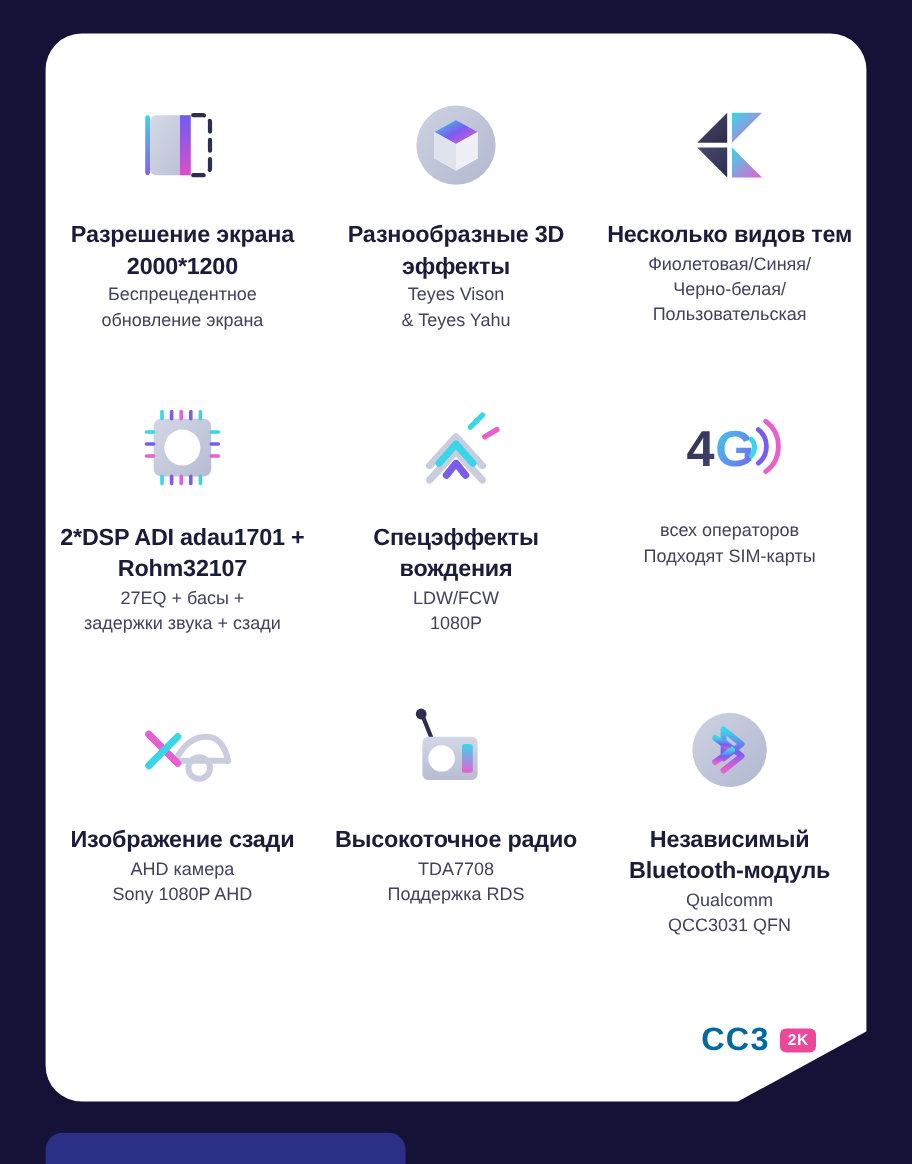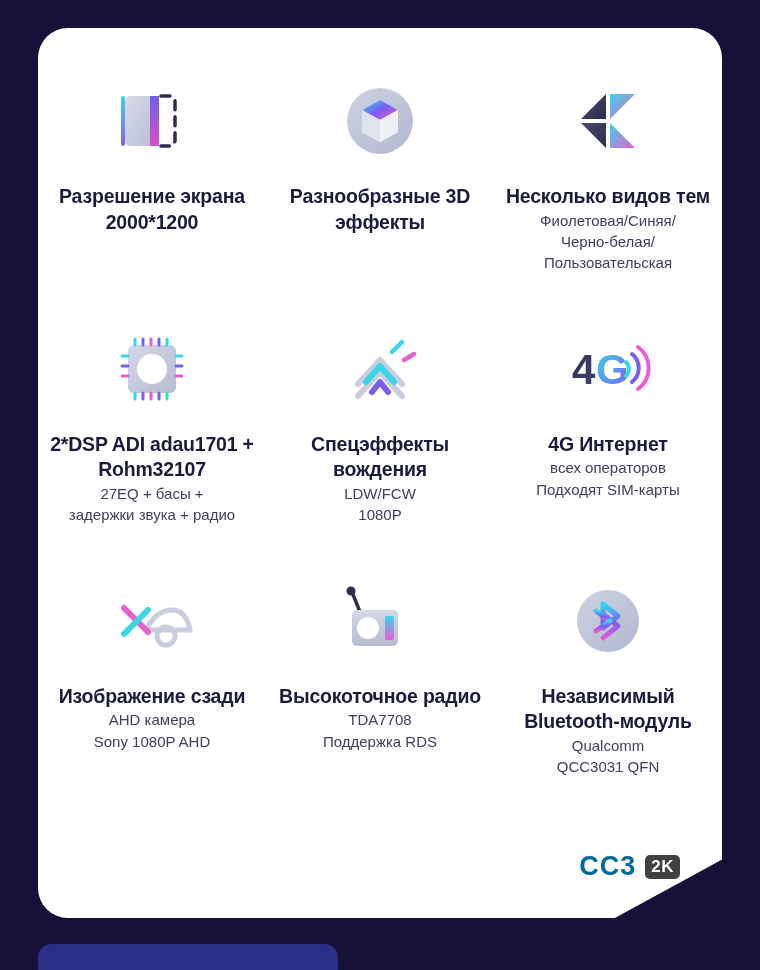--- a/index.html
+++ b/index.html
@@ -87,23 +87,23 @@
     align-items: center;
     gap: 9px;
   }
   .logo-text {
     font-size: 27px;
     font-weight: bold;
     color: #0369a1;
     letter-spacing: 1px;
   }
   .logo-badge {
-    background: #404040;
+    background: #ec4899;
     color: #ffffff;
-    font-size: 17px;
+    font-size: 13px;
     font-weight: bold;
     border-radius: 5px;
     padding: 3px 6px 4px;
     line-height: 1;
     letter-spacing: 0.5px;
   }
   .bottom-strip {
     position: absolute;
     left: 38px;
     bottom: 0;
@@ -142,20 +142,24 @@
             <rect x="16" y="18" width="30" height="50" rx="5" fill="url(#g1a)"></rect>
             <rect x="41" y="18" width="9" height="50" fill="url(#g1b)"></rect>
             <path d="M52 18h8a6 6 0 0 1 6 6v38a6 6 0 0 1-6 6h-8" fill="none" stroke="#2e2e4f" stroke-width="3.5" stroke-linecap="round" stroke-dasharray="9 7"></path>
             <rect x="12" y="18" width="4" height="50" rx="2" fill="url(#g1c)"></rect>
           </svg>
         </div>
         <div class="title">
           <span>Разрешение экрана</span>
           <span>2000*1200</span>
         </div>
+        <div class="sub">
+          <span>Беспрецедентное</span>
+          <span>обновление экрана</span>
+        </div>
       </div>
 
       <div class="cell">
         <div class="icon-wrap">
           <svg width="86" height="86" viewBox="0 0 86 86">
             <defs>
               <linearGradient id="g2a" x1="0" y1="0" x2="1" y2="1">
                 <stop offset="0" stop-color="#cdd2e3"></stop>
                   <stop offset="1" stop-color="#b2b8cf"></stop>
               </linearGradient>
@@ -168,20 +172,24 @@
             <circle cx="43" cy="43" r="33" fill="url(#g2a)"></circle>
             <path d="M43 22 L61 32 L61 54 L43 64 L25 54 L25 32 Z" fill="#ffffff" opacity="0.95"></path>
             <path d="M43 22 L61 32 L43 42 L25 32 Z" fill="url(#g2b)"></path>
             <path d="M25 32 L43 42 L43 64 L25 54 Z" fill="#dfe3ee"></path>
             <path d="M61 32 L61 54 L43 64 L43 42 Z" fill="#eef0f6"></path>
           </svg>
         </div>
         <div class="title">
           <span>Разнообразные</span>
           <span>3D эффекты</span>
+        </div>
+        <div class="sub">
+          <span>Teyes Vison</span>
+          <span>&amp; Teyes Yahu</span>
         </div>
       </div>
 
       <div class="cell">
         <div class="icon-wrap">
           <svg width="86" height="86" viewBox="0 0 86 86">
             <defs>
               <linearGradient id="g3a" x1="0" y1="0" x2="1" y2="1">
                 <stop offset="0" stop-color="#4a4a6e"></stop>
                   <stop offset="1" stop-color="#2c2c4c"></stop>
@@ -238,21 +246,21 @@
               <line x1="67" y1="50" x2="73" y2="50" stroke="#e85fd0"></line>
             </g>
           </svg>
         </div>
         <div class="title">
           <span>2*DSP ADI adau1701</span>
           <span>+ Rohm32107</span>
         </div>
         <div class="sub">
           <span>27EQ + басы +</span>
-          <span>задержки звука + радио</span>
+          <span>задержки звука + сзади</span>
         </div>
       </div>
 
       <div class="cell">
         <div class="icon-wrap">
           <svg width="96" height="86" viewBox="0 0 96 86">
             <g fill="none" stroke-width="6" stroke-linecap="round" stroke-linejoin="round">
               <path d="M26 58 L48 34 L70 58" stroke="#c9cddd"></path>
               <path d="M26 70 L48 46 L70 70" stroke="#c9cddd"></path>
               <path d="M34 56 L48 40 L62 56" stroke="#39d6e8"></path>
@@ -289,24 +297,20 @@
             </defs>
             <text x="12" y="58" font-family="Liberation Sans, sans-serif" font-size="42" font-weight="bold" fill="url(#g6a)">4</text>
             <text x="36" y="58" font-family="Liberation Sans, sans-serif" font-size="42" font-weight="bold" fill="url(#g6b)">G</text>
             <g fill="none" stroke-linecap="round">
               <path d="M66 36 a10 10 0 0 1 0 14" stroke="#39d6e8" stroke-width="4"></path>
               <path d="M72 28 a18 18 0 0 1 0 28" stroke="#7a5cf0" stroke-width="4"></path>
               <path d="M78 21 a26 26 0 0 1 0 42" stroke="#e85fd0" stroke-width="4"></path>
             </g>
           </svg>
         </div>
-        <div class="title">
-          <span>4G</span>
-          <span>Интернет</span>
-        </div>
         <div class="sub">
           <span>всех операторов</span>
           <span>Подходят SIM-карты</span>
         </div>
       </div>
 
       <div class="cell">
         <div class="icon-wrap">
           <svg width="100" height="86" viewBox="0 0 100 86">
             <g fill="none" stroke="#c9cddd" stroke-width="5" stroke-linecap="round" stroke-linejoin="round">

